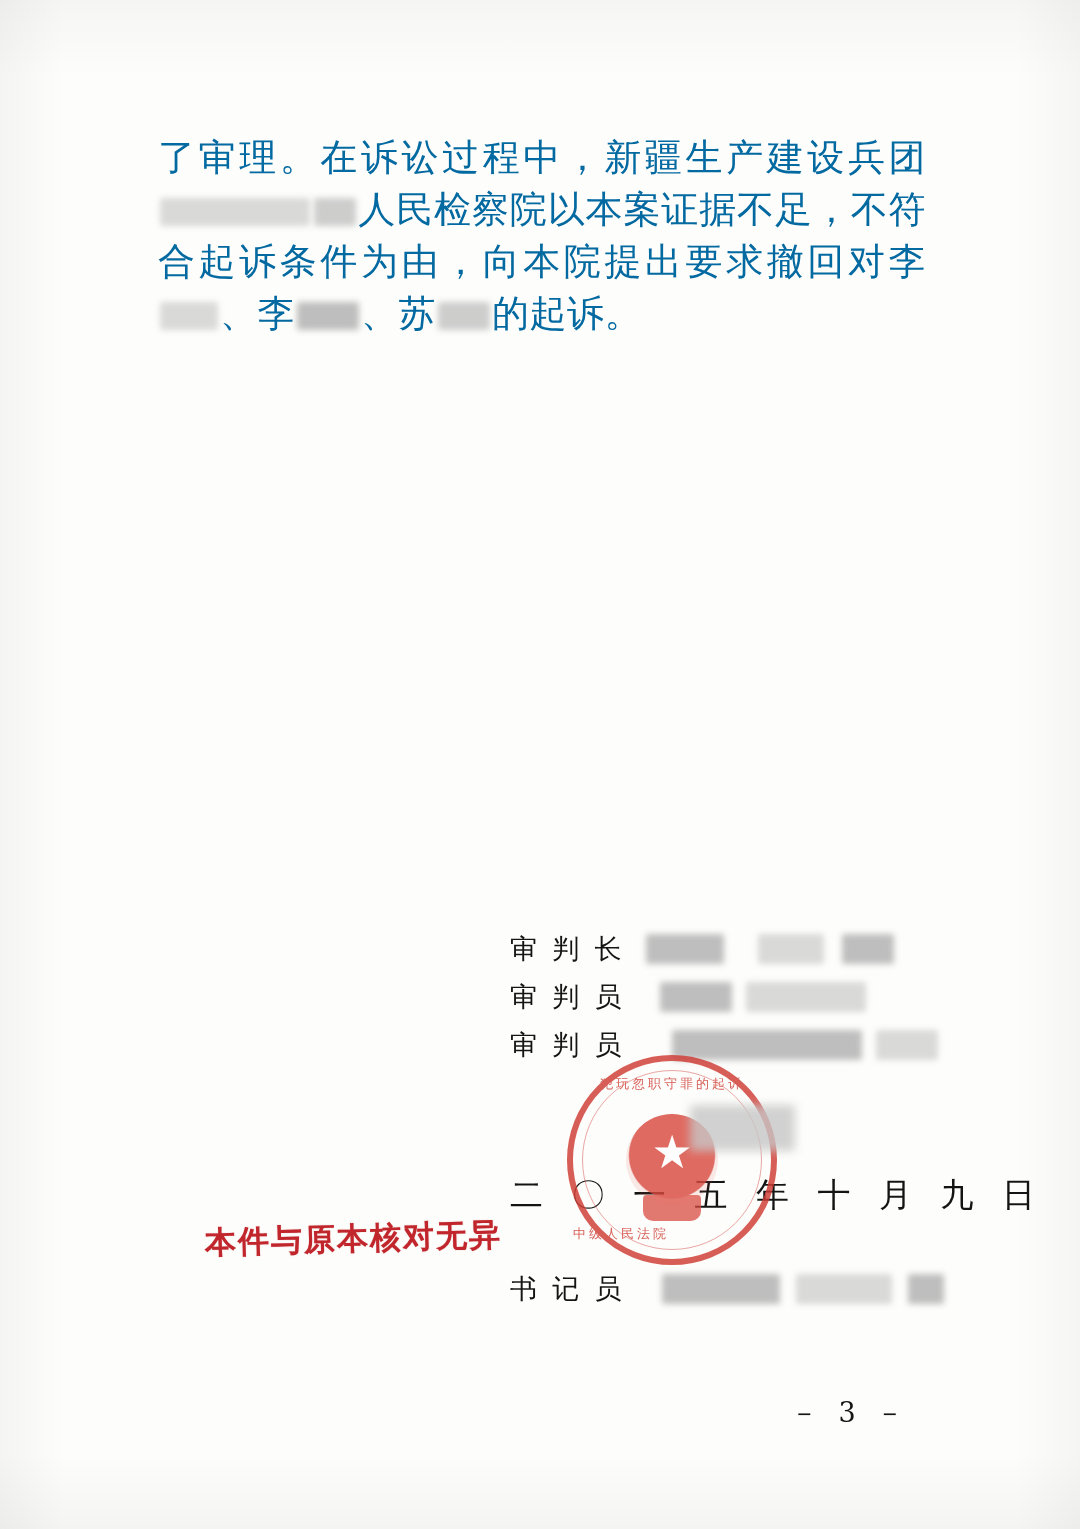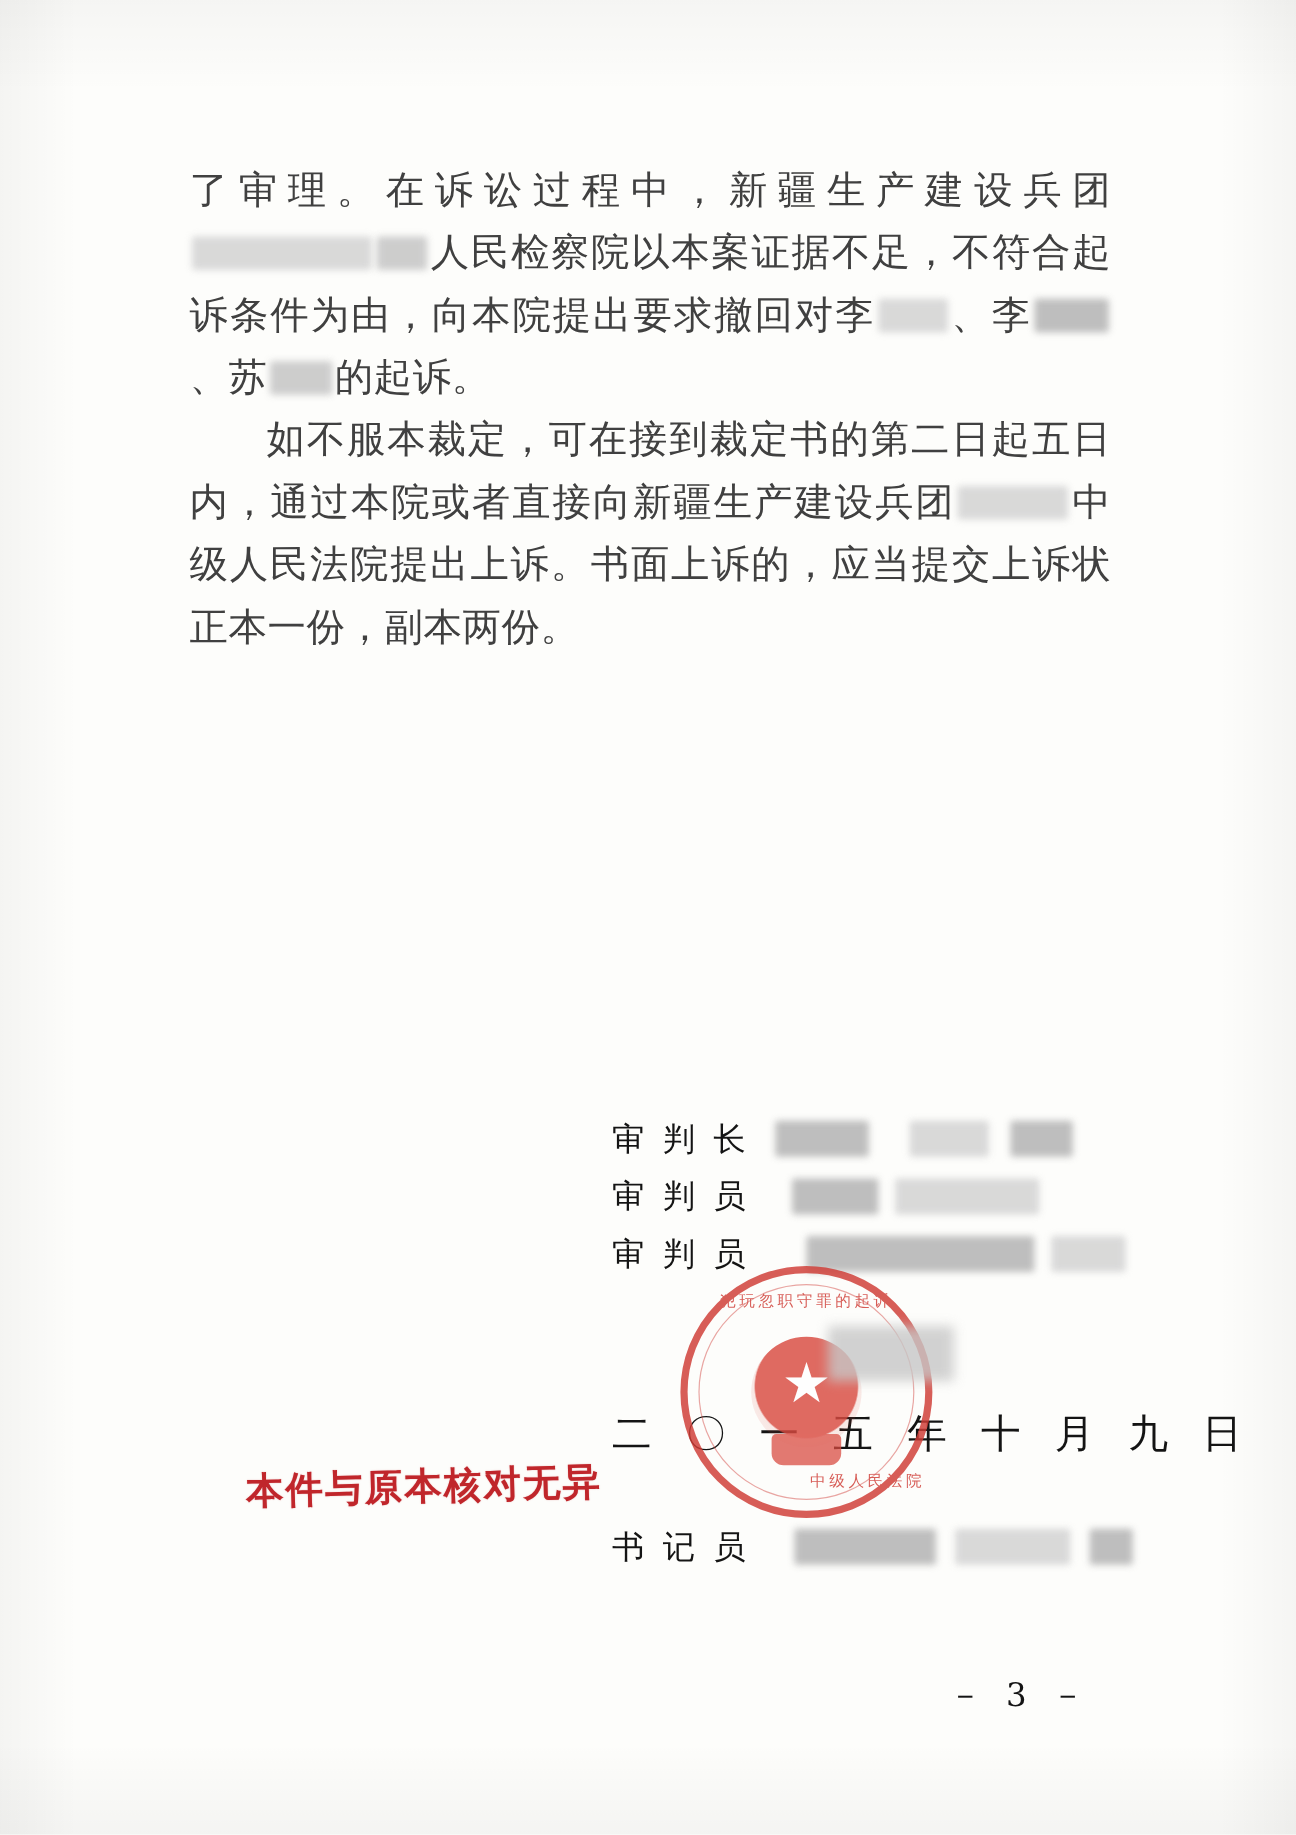--- a/index.html
+++ b/index.html
@@ -31,24 +31,24 @@
       linear-gradient(to right, rgba(0,0,0,0.035), rgba(0,0,0,0) 6%, rgba(0,0,0,0) 94%, rgba(0,0,0,0.03)),
       linear-gradient(to bottom, rgba(0,0,0,0.03), rgba(0,0,0,0) 5%, rgba(0,0,0,0) 95%, rgba(0,0,0,0.035));
     pointer-events: none;
   }
 
   .body-text {
     position: absolute;
     left: 158px;
     top: 132px;
     width: 768px;
-    font-size: 32px;
+    font-size: 37px;
     line-height: 52px;
     letter-spacing: 0.5px;
-    color: #404040;
+    color: #0369a1;
   }
 
   .para {
     margin: 0 0 0 0;
     text-align: justify;
     text-justify: inter-character;
   }
   .para.indent {
     text-indent: 2em;
   }
@@ -181,21 +181,21 @@
     left: 0; right: 0; top: 14px;
     text-align: center;
     font-size: 13px;
     color: #cf3b34;
     letter-spacing: 3px;
     font-family: "DejaVu Sans", "Liberation Sans", sans-serif;
   }
   .seal-text-bottom {
     position: absolute;
     left: 0; right: 0; bottom: 16px;
-    text-align: right;
+    text-align: left;
     font-size: 13px;
     color: #cf3b34;
     letter-spacing: 3px;
     font-family: "DejaVu Sans", "Liberation Sans", sans-serif;
   }
   .seal-blur {
     position: absolute;
     left: 690px;
     top: 1105px;
     width: 105px;
@@ -217,21 +217,20 @@
     padding-left: 620px;
   }
 </style>
 </head>
 <body>
 
 <div class="page">
 
   <div class="body-text">
     <p class="para" id="p1">了审理。在诉讼过程中，新疆生产建设兵团<span class="redact light" style="width: 150px;"></span><span class="redact" style="width: 42px;"></span>人民检察院以本案证据不足，不符合起诉条件为由，向本院提出要求撤回对李<span class="redact light" style="width: 58px;"></span>、李<span class="redact dark" style="width: 62px;"></span>、苏<span class="redact" style="width: 52px;"></span>的起诉。</p>
-    <p class="para indent" id="p4">如不服本裁定，可在接到裁定书的第二日起五日内，通过本院或者直接向新疆生产建设兵团<span class="redact light" style="width: 92px;"></span>中级人民法院提出上诉。书面上诉的，应当提交上诉状正本一份，副本两份。</p>
   </div>
 
   <div class="sig-block" id="sig-block">
       <div class="sig-row">
         <div class="sig-label">
           <span>审</span>
           <span>判</span>
           <span>长</span>
         </div>
         <div class="sig-value">

